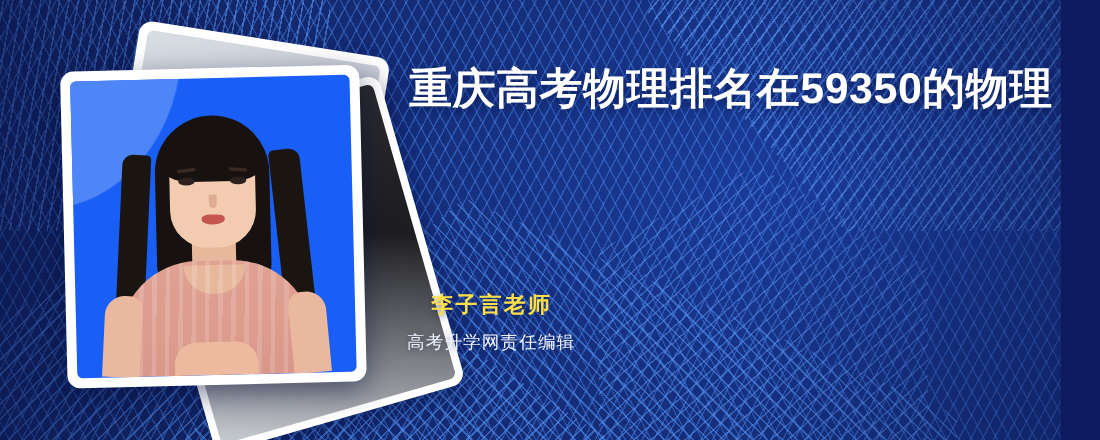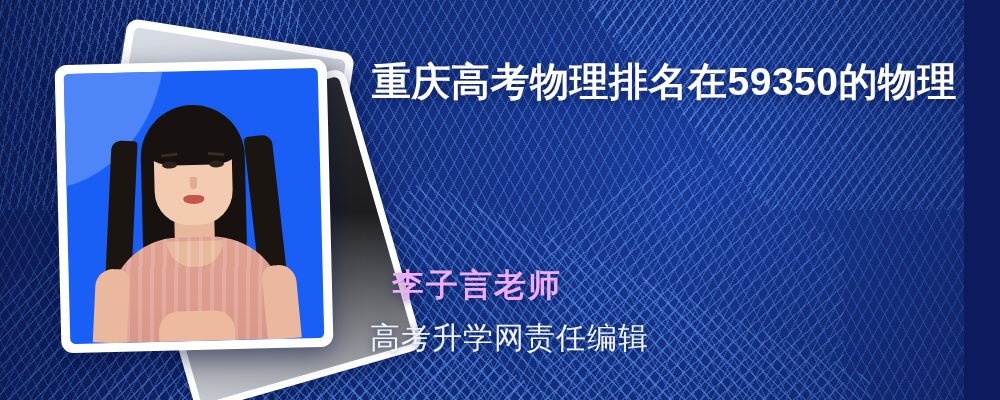--- a/index.html
+++ b/index.html
@@ -152,25 +152,25 @@
   
   .txt{position:absolute;left:372px;top:56px;width:600px;}
   .title{
     color:#ffffff;font-size:39px;line-height:1.34;font-weight:700;
     letter-spacing:.5px;
     text-shadow:0 2px 8px rgba(6,16,62,.55);
     margin:0;
   }
   .byline{position:absolute;left:392px;top:264px;}
   .author{
-    color:#f0abfc;font-size:32px;font-weight:700;letter-spacing:2px;
+    color:#fde047;font-size:20px;font-weight:700;letter-spacing:2px;
     text-shadow:0 2px 7px rgba(6,16,62,.5);
   }
   .role{
-    color:#f0f4ff;font-size:30px;font-weight:400;letter-spacing:1px;
+    color:#f0f4ff;font-size:16px;font-weight:400;letter-spacing:1px;
     margin-top:10px;margin-left:-22px;
     text-shadow:0 1px 6px rgba(6,16,62,.5);
   }
 </style>
 </head>
 <body>
 
 <div class="banner">
 
   <div class="bg-base"></div>

